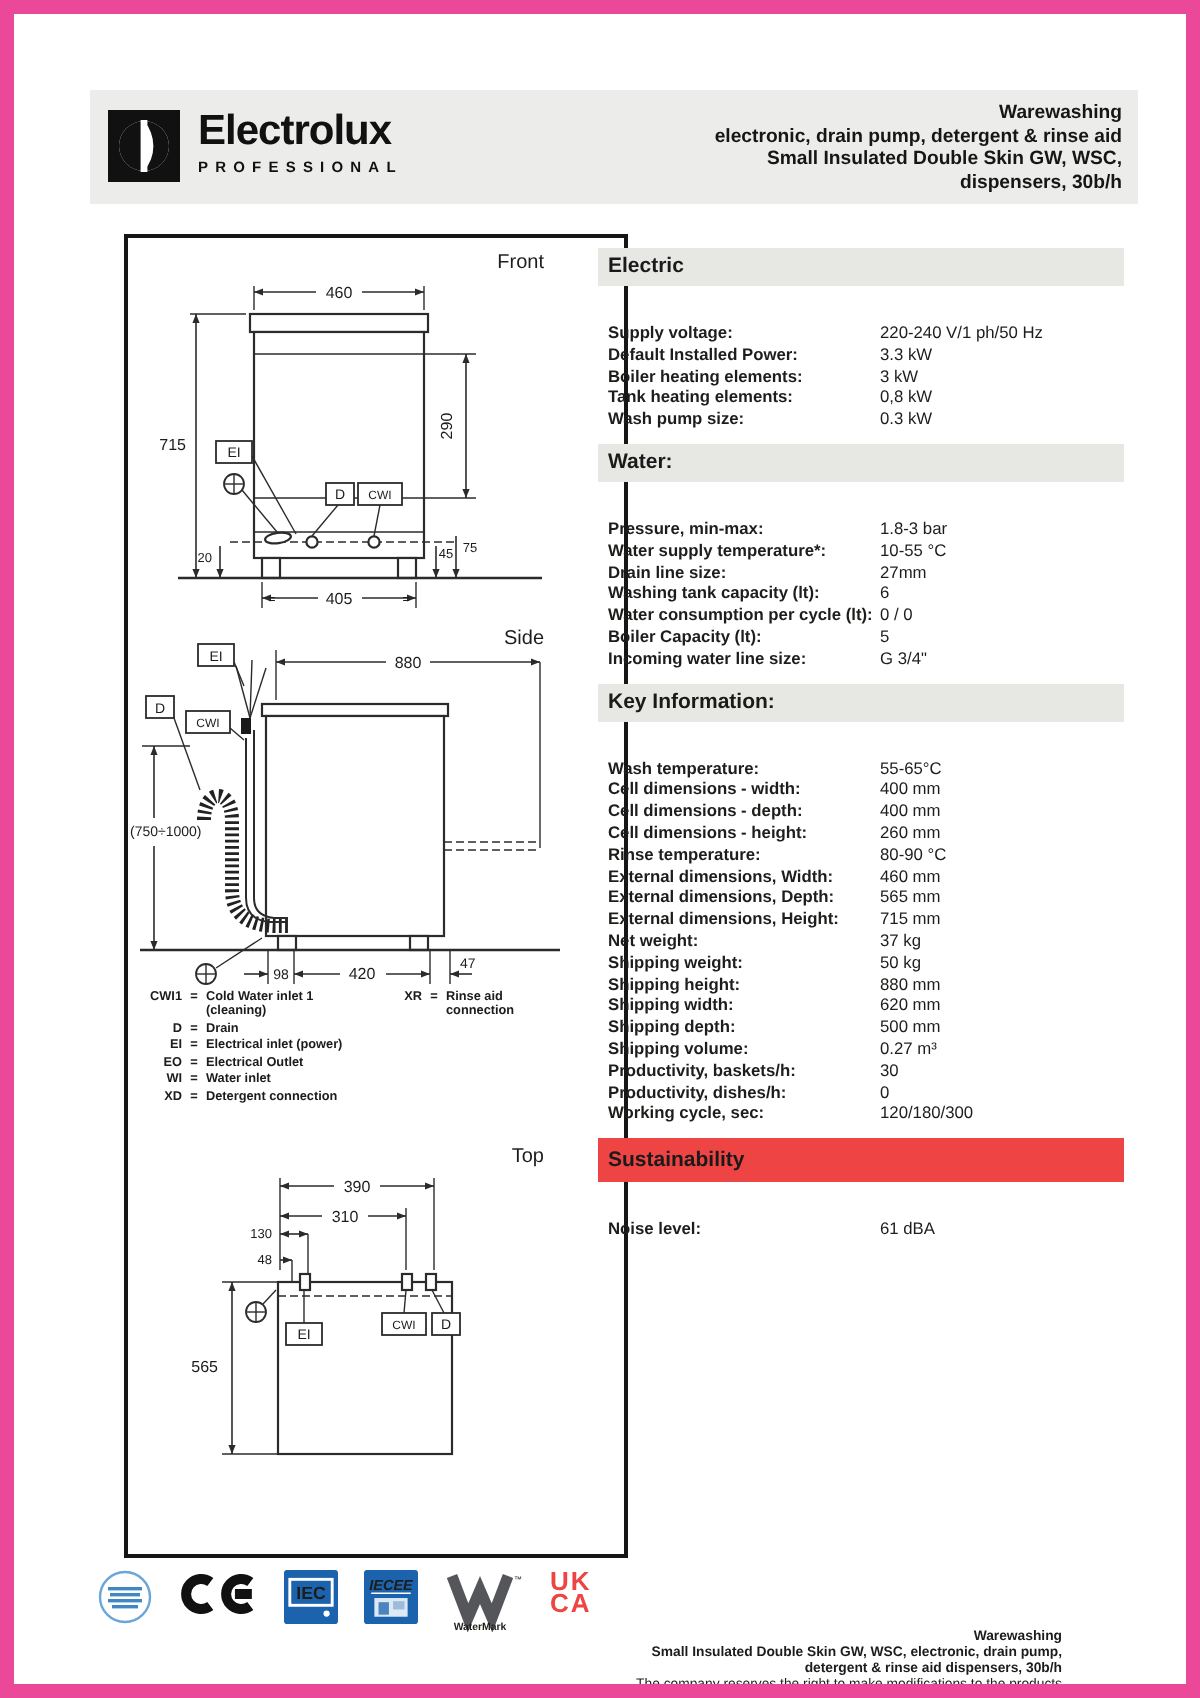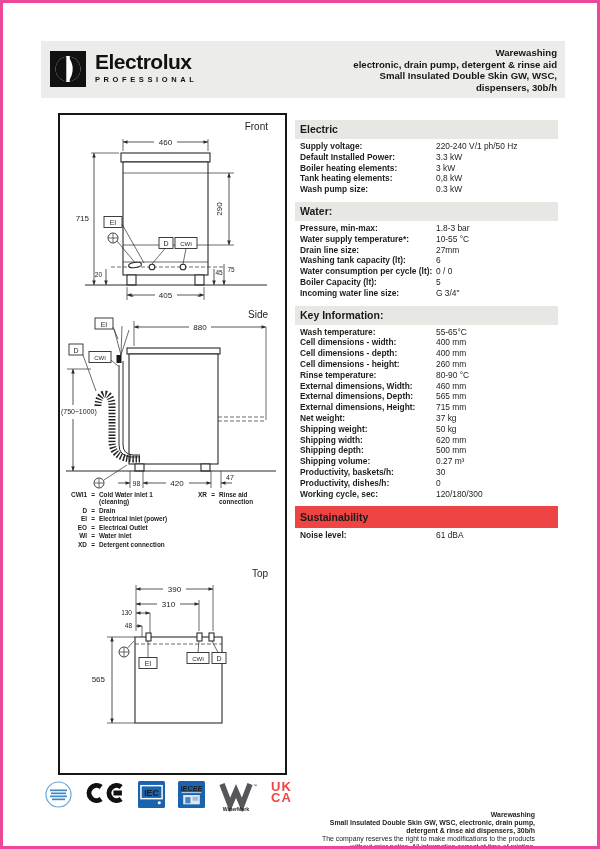--- a/index.html
+++ b/index.html
@@ -1,28 +1,28 @@
 <!DOCTYPE html>
 <html><head>
 <meta charset="utf-8">
 <style>
   html,body{margin:0;padding:0;background:#fff;}
-  .page{position:relative;width:600px;height:849px;background:#fff;border:3px solid #ec4899;
+  .page{position:relative;width:600px;height:849px;background:#fff;border:7px solid #ec4899;
         box-sizing:border-box;font-family:"Liberation Sans",sans-serif;color:#1d1d1b;overflow:hidden;}
 
   
   .header{position:absolute;left:38px;top:38px;width:524px;height:57px;background:#ececea;}
   .logo{position:absolute;left:9px;top:10px;display:flex;align-items:flex-start;gap:9px;}
   .brand-name{font-size:21px;font-weight:bold;letter-spacing:-0.5px;line-height:22px;color:#111;}
   .brand-sub{font-size:7.5px;font-weight:bold;letter-spacing:3.6px;color:#111;margin-top:2px;}
   .doc-title{position:absolute;right:8px;top:6px;text-align:right;font-weight:bold;
              font-size:9.6px;line-height:11.5px;color:#161616;}
 
   
-  .drawings{position:absolute;left:55px;top:110px;width:229px;height:662px;border:2px solid #161616;
+  .drawings{position:absolute;left:55px;top:110px;width:252px;height:662px;border:2px solid #161616;
             box-sizing:border-box;background:#fff;}
   .dwg{position:absolute;left:1px;}
   svg text{font-family:"Liberation Sans",sans-serif;fill:#1d1d1b;}
   .viewlab{font-size:10px;}
   .dimtxt{font-size:8px;}
   .dimtxt2{font-size:6.5px;}
   .ltxt{font-size:7px;}
   .ltxt2{font-size:6px;}
   .eq{font-size:6px;}
   .shape{fill:#fff;stroke:#2b2b2b;stroke-width:1.1;}
@@ -42,21 +42,21 @@
   .leg-abbr{width:20px;text-align:right;flex:none;}
   .leg-eq{width:12px;text-align:center;flex:none;}
   .leg-desc{white-space:pre-line;}
 
   
   .specs{position:absolute;left:292px;top:101px;width:263px;}
   .spec-head{background:#e7e7e4;font-weight:bold;font-size:10.5px;color:#1a1a1a;
              padding:3px 6px 4px 5px;margin-top:7px;}
   .spec-head:first-child{margin-top:16px;}
   .spec-head.green{background:#ef4444;padding:4.5px 6px 5.5px 5px;}
-  .spec-head + .spec-row{margin-top:2px;}
+  .spec-head + .spec-row{margin-top:18px;}
   .spec-row{display:flex;align-items:flex-end;padding-left:5px;line-height:10.8px;font-size:8.4px;}
   .spec-label{width:136px;font-weight:bold;flex:none;}
   .spec-value{flex:1;}
 
   
   .certs{position:absolute;left:42px;top:778px;display:flex;align-items:flex-start;gap:13px;height:36px;}
   .ukca{font-size:13px;font-weight:bold;line-height:11px;letter-spacing:1px;color:#ef4444;text-align:left;}
 
   
   .footer{position:absolute;right:62px;top:808px;width:320px;text-align:right;
@@ -386,20 +386,24 @@
       </div>
       <div class="spec-row">
         <span class="spec-label">Net weight:</span>
         <span class="spec-value">37 kg</span>
       </div>
       <div class="spec-row">
         <span class="spec-label">Shipping weight:</span>
         <span class="spec-value">50 kg</span>
       </div>
       <div class="spec-row">
+        <span class="spec-label">Shipping height:</span>
+        <span class="spec-value">880 mm</span>
+      </div>
+      <div class="spec-row">
         <span class="spec-label">Shipping width:</span>
         <span class="spec-value">620 mm</span>
       </div>
       <div class="spec-row">
         <span class="spec-label">Shipping depth:</span>
         <span class="spec-value">500 mm</span>
       </div>
       <div class="spec-row">
         <span class="spec-label">Shipping volume:</span>
         <span class="spec-value">0.27 m³</span>

